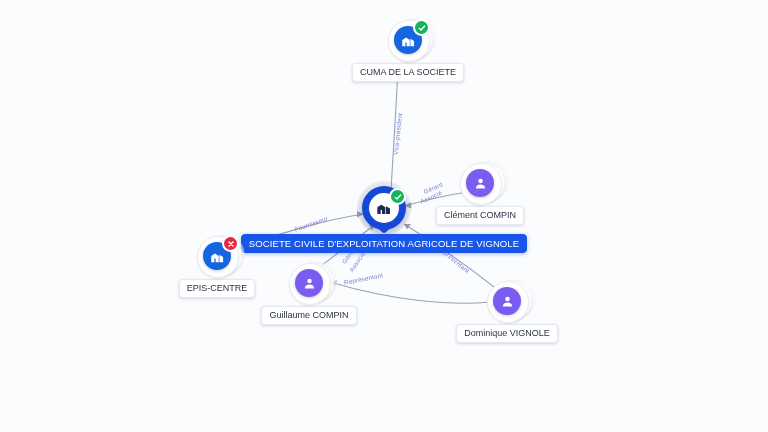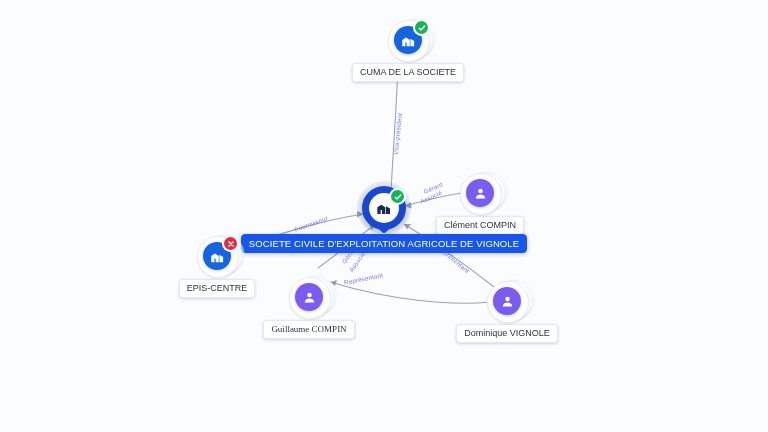--- a/index.html
+++ b/index.html
@@ -145,21 +145,21 @@
     </div>
     <div class="badge ok">
       <svg width="8" height="8" viewBox="0 0 24 24" fill="none" stroke="#fff" stroke-width="4" stroke-linecap="round" stroke-linejoin="round">
           <path d="M4 13l5 5L20 6"></path>
         </svg>
     </div>
   </div>
   <div class="label">CUMA DE LA SOCIETE</div>
 </div>
 
-<div class="node" style="left:420px;top:173px;width:120px;text-align:right;">
+<div class="node" style="left:420px;top:163px;width:120px;text-align:right;">
   <div class="stack">
     <div class="card c3"></div>
     <div class="card c2"></div>
     <div class="card c1"></div>
     <div class="disc person">
       <svg width="15" height="15" viewBox="0 0 24 24" fill="#fff">
         <circle cx="12" cy="8" r="3.6"></circle>
           <path d="M4.5 20c0-4.2 3.4-6.4 7.5-6.4s7.5 2.2 7.5 6.4z"></path>
       </svg>
     </div>
@@ -197,21 +197,21 @@
     </div>
     <div class="badge bad">
       <svg width="8" height="8" viewBox="0 0 24 24" fill="none" stroke="#fff" stroke-width="4.5" stroke-linecap="round">
           <path d="M6 6l12 12M18 6L6 18"></path>
         </svg>
     </div>
   </div>
   <div class="label">EPIS-CENTRE</div>
 </div>
 
-<div class="node" style="left:249px;top:277px;width:120px;font-family:Liberation Serif, serif;">
+<div class="node" style="left:249px;top:263px;width:120px;">
   <div class="stack">
     <div class="card c3"></div>
     <div class="card c2"></div>
     <div class="card c1"></div>
     <div class="disc person">
       <svg width="15" height="15" viewBox="0 0 24 24" fill="#fff">
         <circle cx="12" cy="8" r="3.6"></circle>
           <path d="M4.5 20c0-4.2 3.4-6.4 7.5-6.4s7.5 2.2 7.5 6.4z"></path>
       </svg>
     </div>

